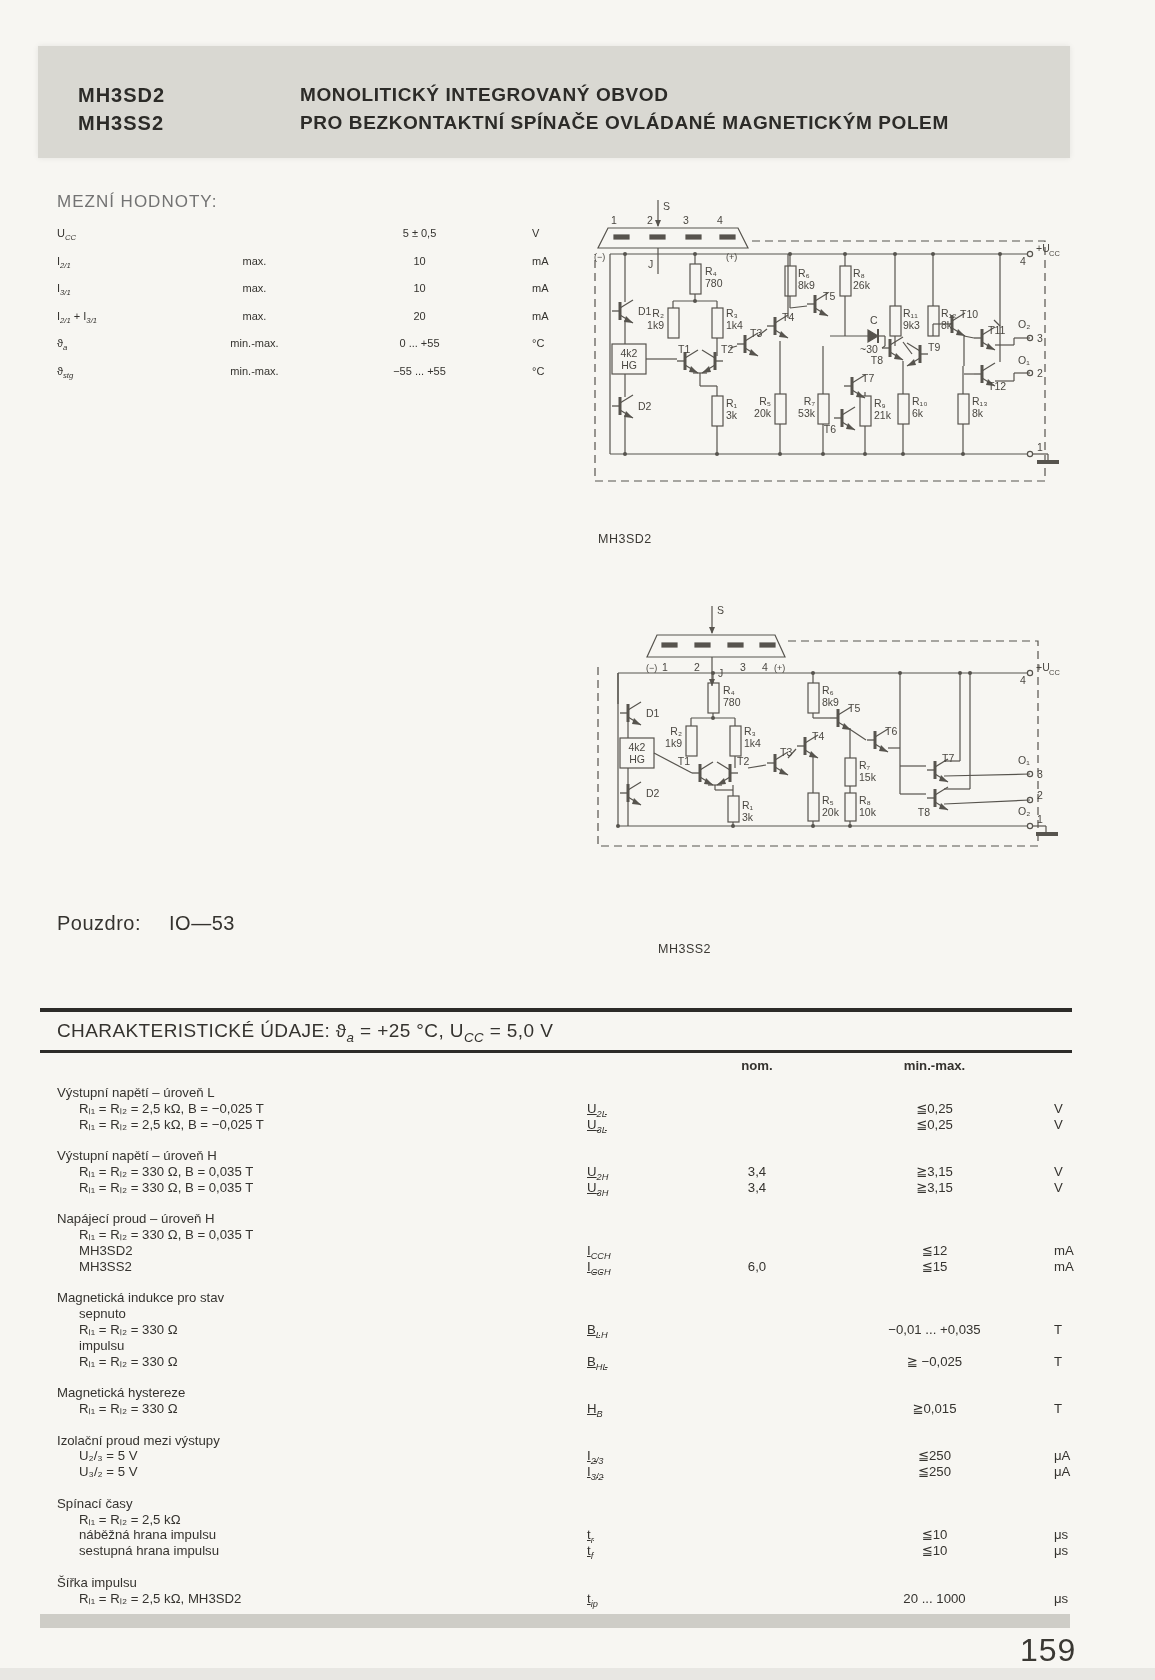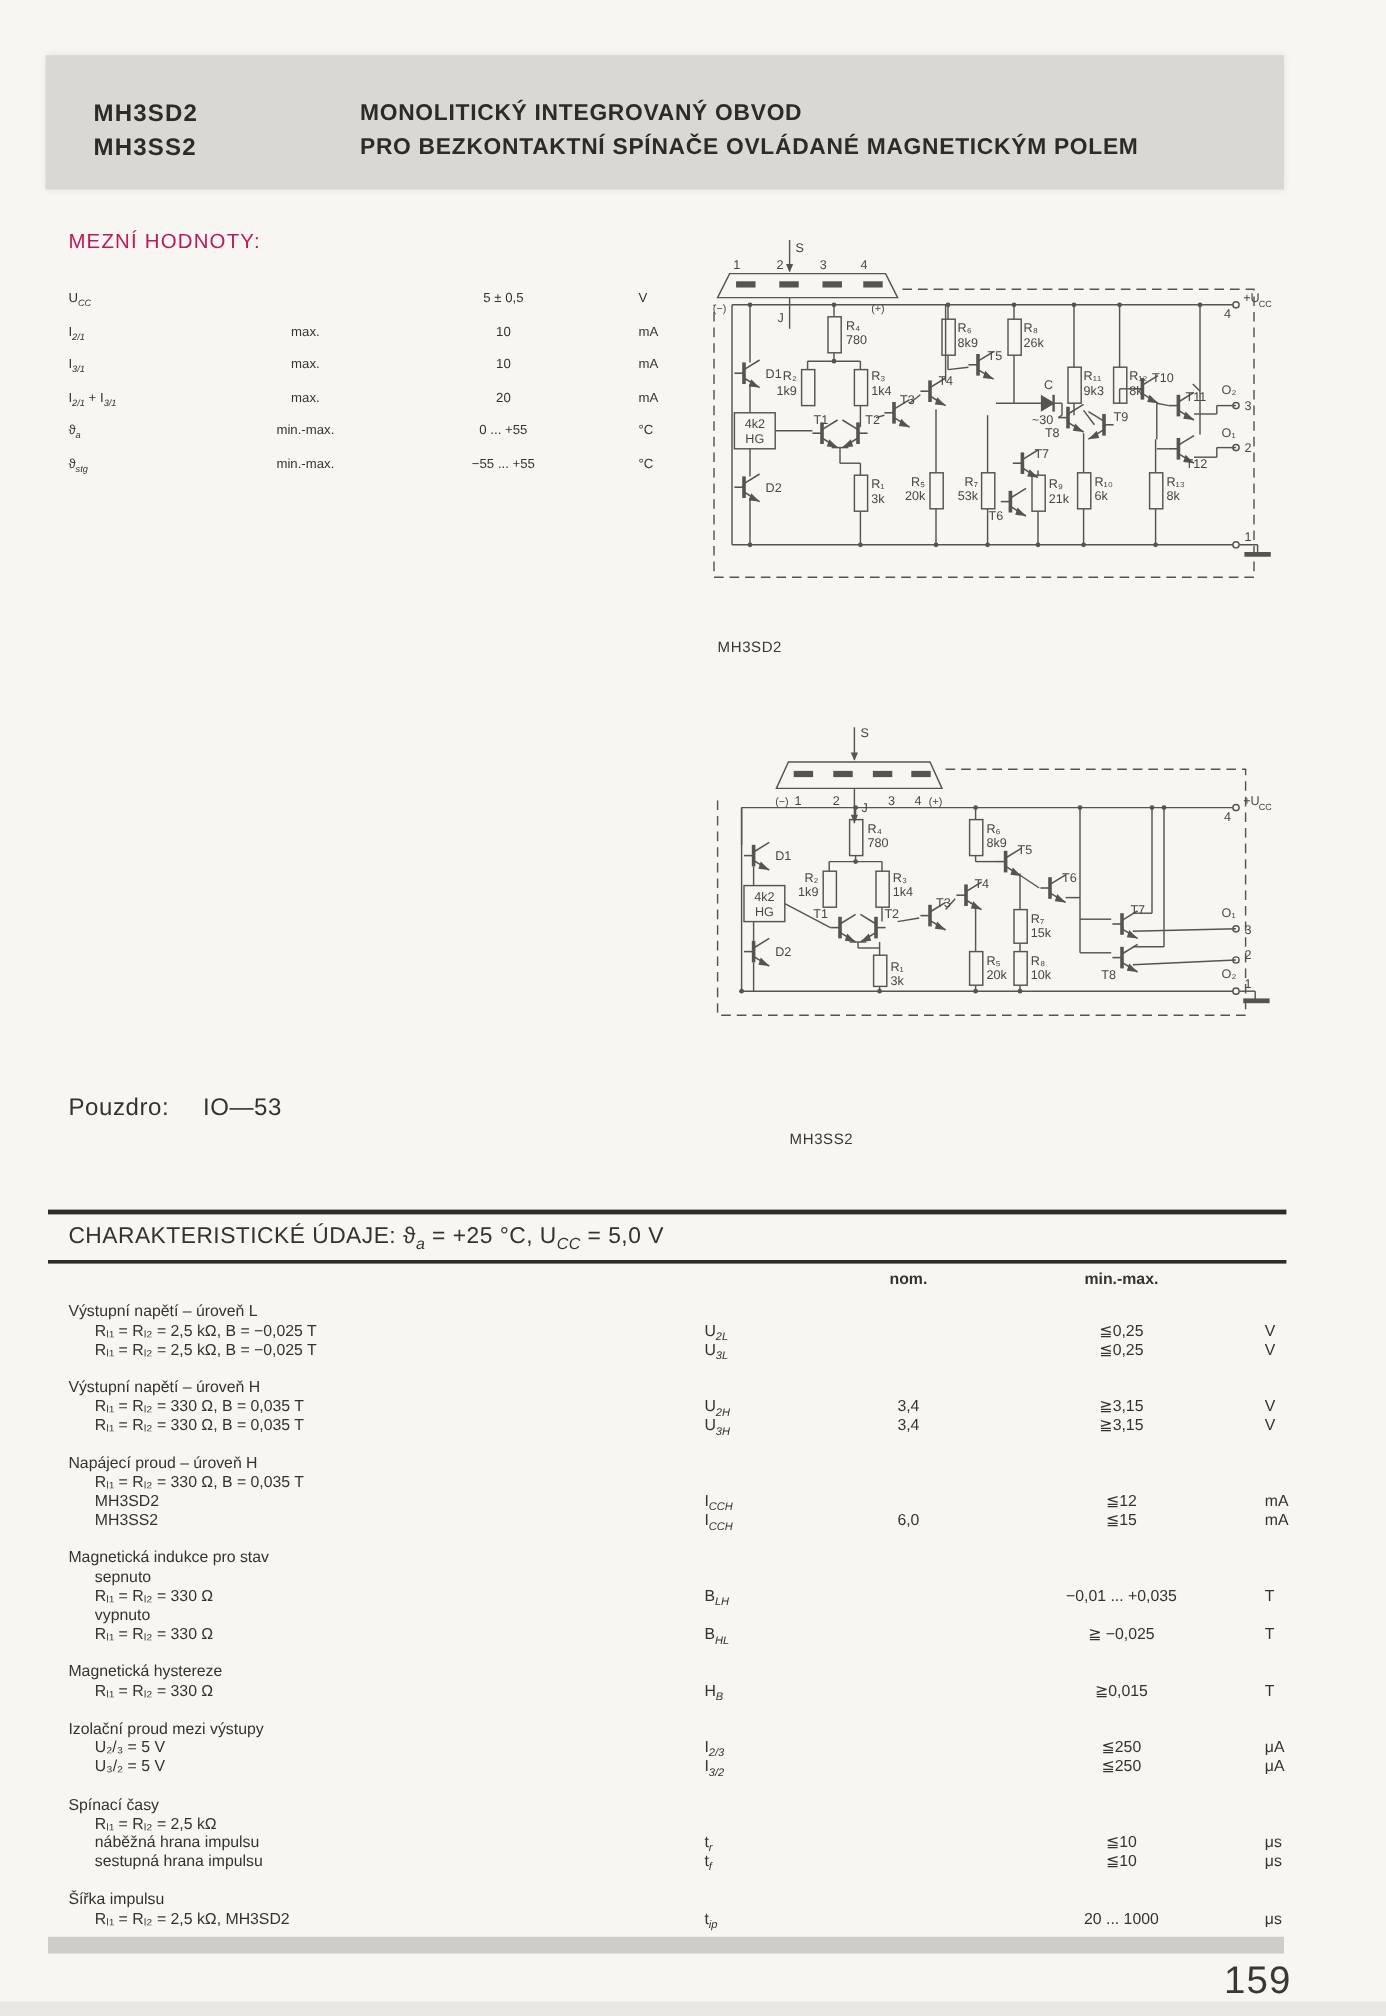--- a/index.html
+++ b/index.html
@@ -13,21 +13,21 @@
   
   .band{left:38px; top:46px; width:1032px; height:112px; background:#d9d8d2;
         box-shadow:0 0 6px rgba(0,0,0,0.08);}
   .model{left:78px; font-size:20px; font-weight:bold; letter-spacing:1px; color:#2c2b28;}
   .m1{top:84px;} .m2{top:112px;}
   .htitle{left:300px; width:730px; text-align:left; font-size:19px; font-weight:bold;
           letter-spacing:0.6px; color:#2c2b28; white-space:nowrap;}
   .ht1{top:84px;} .ht2{top:112px;}
   
   .limits{left:57px; top:192px; width:530px;}
-  .limits .ltitle{font-size:17px; letter-spacing:1px; margin-bottom:24px; color:#be185d;}
+  .limits .ltitle{font-size:17px; letter-spacing:1px; margin-bottom:8px; color:#737373;}
   .lrow{display:flex; height:27.5px; line-height:27.5px; font-size:11px;}
   .l-sym{flex:0 0 135px;}
   .l-cond{flex:0 0 125px; text-align:center;}
   .l-val{flex:0 0 205px; text-align:center;}
   .l-unit{flex:1; text-align:left; padding-left:10px;}
   sub{font-size:0.70em; font-style:italic;}
   
   svg text{font-family:"Liberation Sans", sans-serif; fill:#4a4741;}
   .cap{font-size:12.5px; letter-spacing:0.5px; color:#3a3833;}
   .pouzdro{left:57px; top:912px; font-size:20px; letter-spacing:0.5px;}
@@ -35,21 +35,21 @@
   
   .rule{left:40px; width:1032px; background:#2d2c29;}
   .rule1{top:1008px; height:4px;}
   .rule2{top:1050px; height:3px;}
   .ctitle{left:57px; top:1020px; font-size:19px; letter-spacing:0.4px; white-space:nowrap;}
   .chars{left:40px; top:1058px; width:1034px; font-size:13.2px;}
   .chead{display:flex; height:16px; line-height:16px; font-weight:bold; margin-bottom:11px;}
   .crow{display:flex; height:15.8px; line-height:15.8px; white-space:nowrap;}
   .c-left{flex:0 0 530px; padding-left:17px; overflow:hidden;}
   .c-left .rc{margin-left:22px;}
-  .c-sym{flex:0 0 100px;}
+  .c-sym{flex:0 0 100px;text-decoration:underline;}
   .c-nom{flex:0 0 140px; text-align:center;}
   .c-mm{flex:0 0 215px; text-align:center;}
   .c-unit{flex:1; text-align:left; padding-left:12px;}
   .graybar{left:40px; top:1614px; width:1030px; height:14px; background:#cecdc7;}
   .pagenum{left:1020px; top:1632px; font-size:32px; color:#3a3833; letter-spacing:1px;}
 </style>
 </head>
 <body>
 
 <div class="page">
@@ -586,21 +586,21 @@
         <span class="c-unit"></span>
       </div>
         <div class="crow">
         <span class="c-left"><span class="rh"></span><span class="rc">Rₗ₁ = Rₗ₂ = 330 Ω</span></span>
         <span class="c-sym"><span>B</span><sub>LH</sub></span>
         <span class="c-nom"></span>
         <span class="c-mm">−0,01 ... +0,035</span>
         <span class="c-unit">T</span>
       </div>
         <div class="crow">
-        <span class="c-left"><span class="rh"></span><span class="rc">vypnuto</span></span>
+        <span class="c-left"><span class="rh"></span><span class="rc">impulsu</span></span>
         <span class="c-sym"><span></span><sub></sub></span>
         <span class="c-nom"></span>
         <span class="c-mm"></span>
         <span class="c-unit"></span>
       </div>
         <div class="crow">
         <span class="c-left"><span class="rh"></span><span class="rc">Rₗ₁ = Rₗ₂ = 330 Ω</span></span>
         <span class="c-sym"><span>B</span><sub>HL</sub></span>
         <span class="c-nom"></span>
         <span class="c-mm">≧ −0,025</span>

